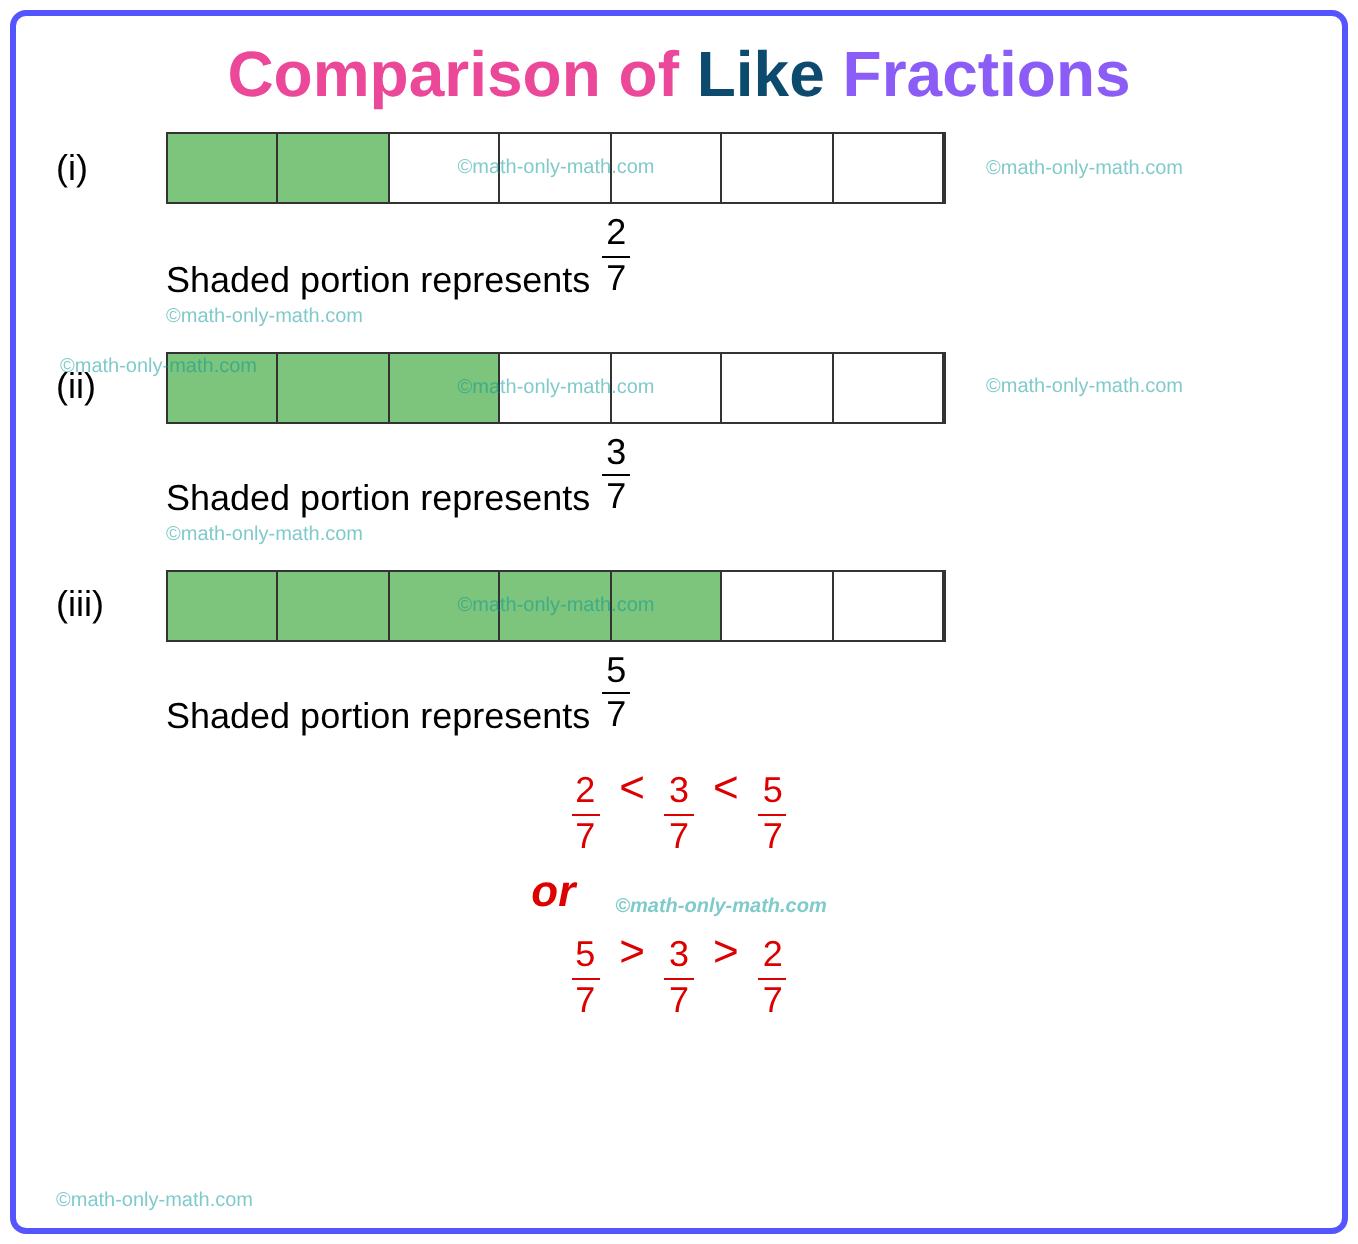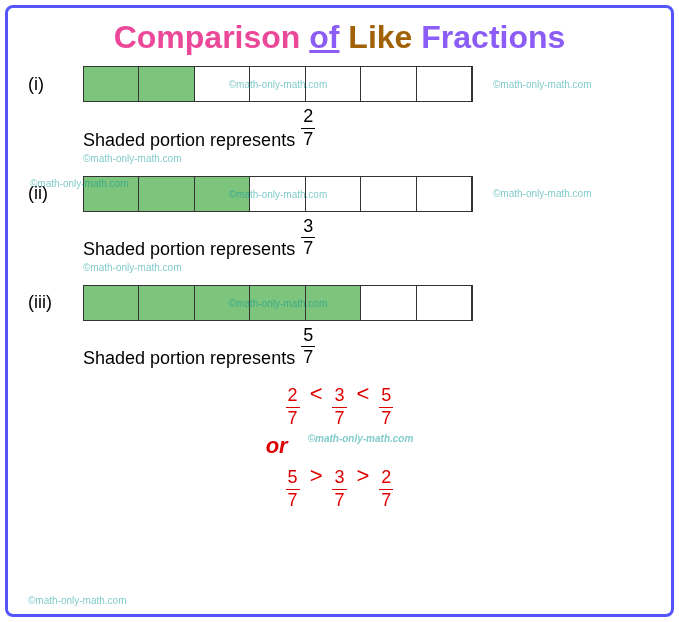--- a/index.html
+++ b/index.html
@@ -21,22 +21,22 @@
       padding: 10px 20px;
     }
     .title {
       text-align: center;
       font-size: 32px;
       font-weight: bold;
       margin-bottom: 10px;
       line-height: 1.2;
     }
     .title-comparison { color: #ec4899; }
-    .title-of { color: #8b5cf6; text-decoration: underline; }
-    .title-like { color: #a16207; }
+    .title-of { color: #ec4899; }
+    .title-like { color: #0c4a6e; }
     .title-fractions { color: #8b5cf6; }
 
     .section {
       margin-bottom: 12px;
       position: relative;
     }
 
     .row {
       display: flex;
       align-items: center;
@@ -127,21 +127,21 @@
     }
 
     .comp-sym {
       font-size: 22px;
       color: #dd0000;
       margin: 0 4px;
     }
 
     .or-line {
       display: flex;
-      align-items: flex-start;
+      align-items: flex-end;
       justify-content: center;
       font-size: 22px;
       color: #dd0000;
       font-style: italic;
       font-weight: bold;
       margin-bottom: 4px;
     }
 
     .or-wm {
       font-size: 10px;

